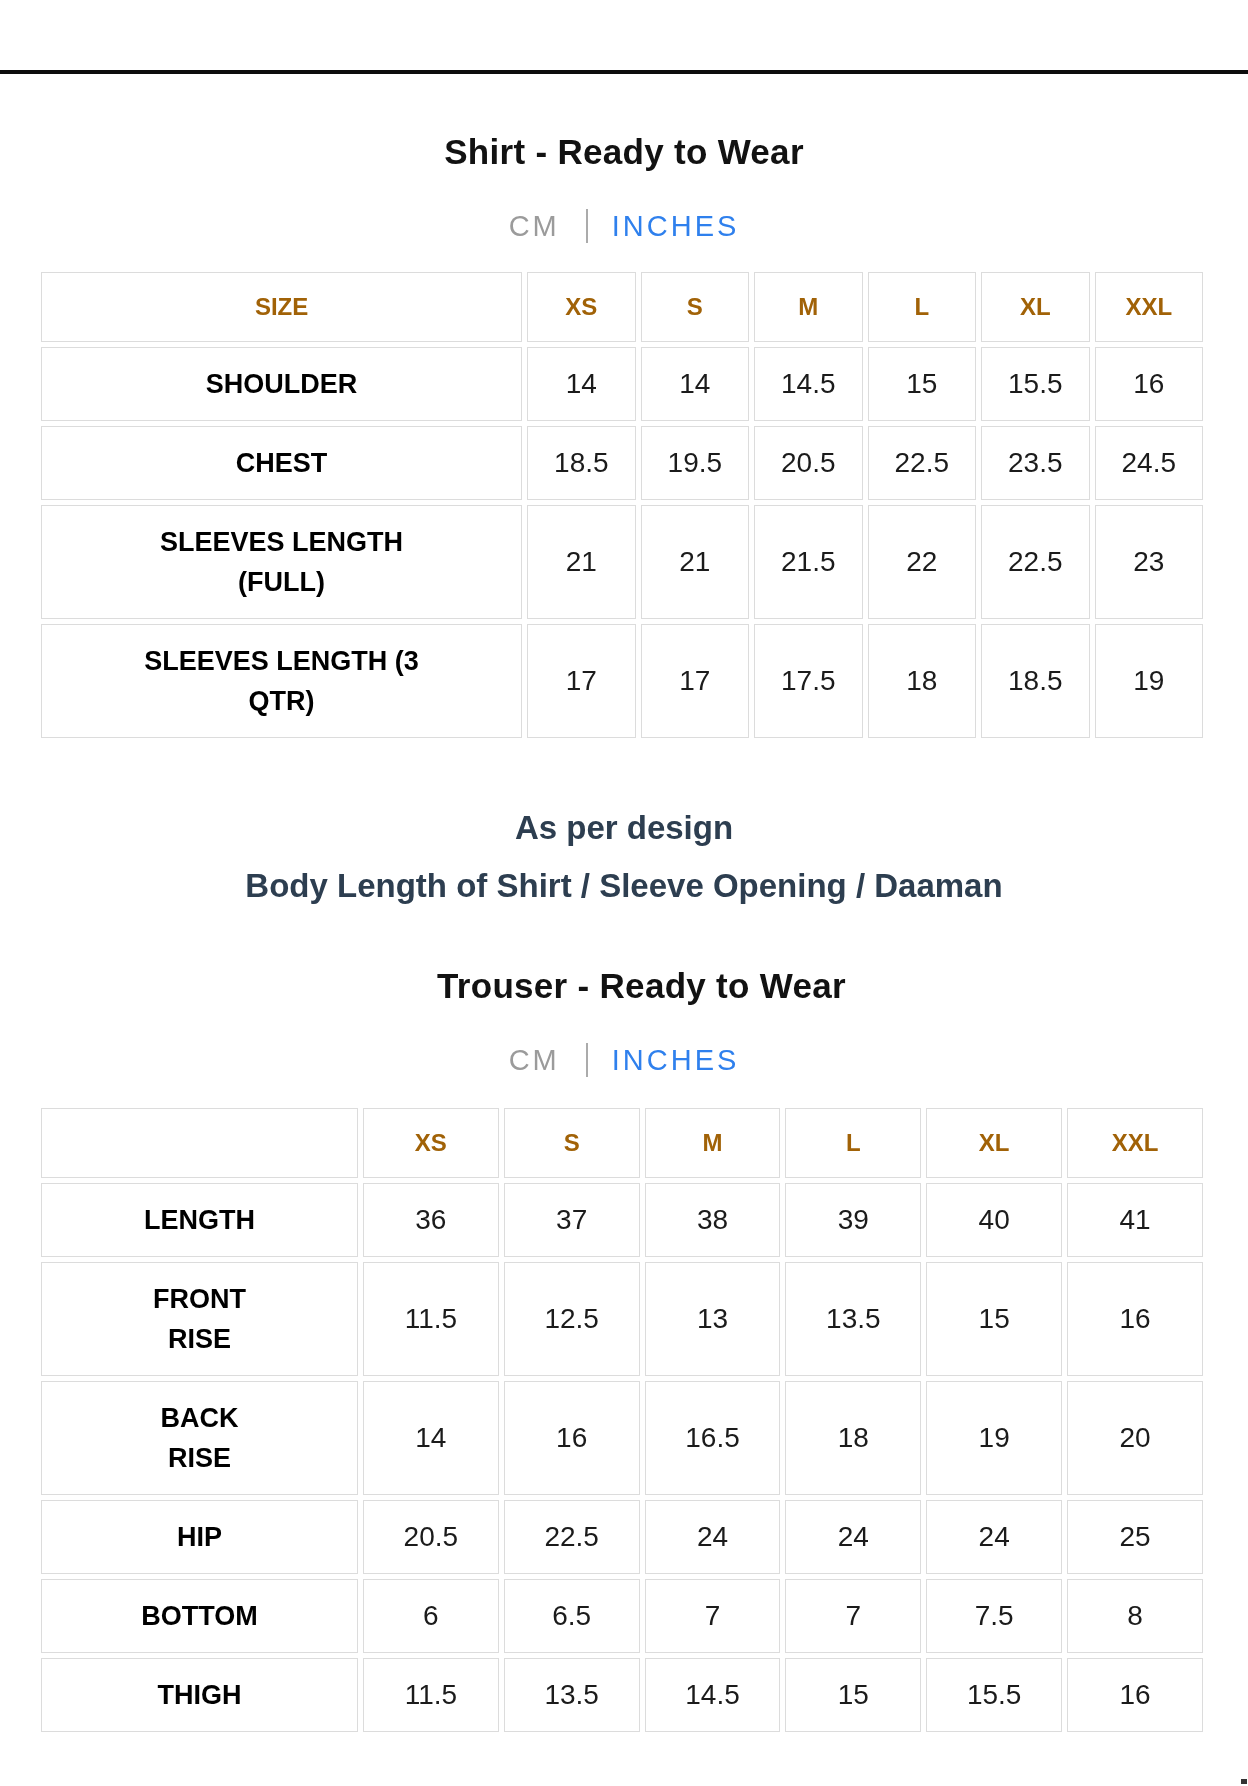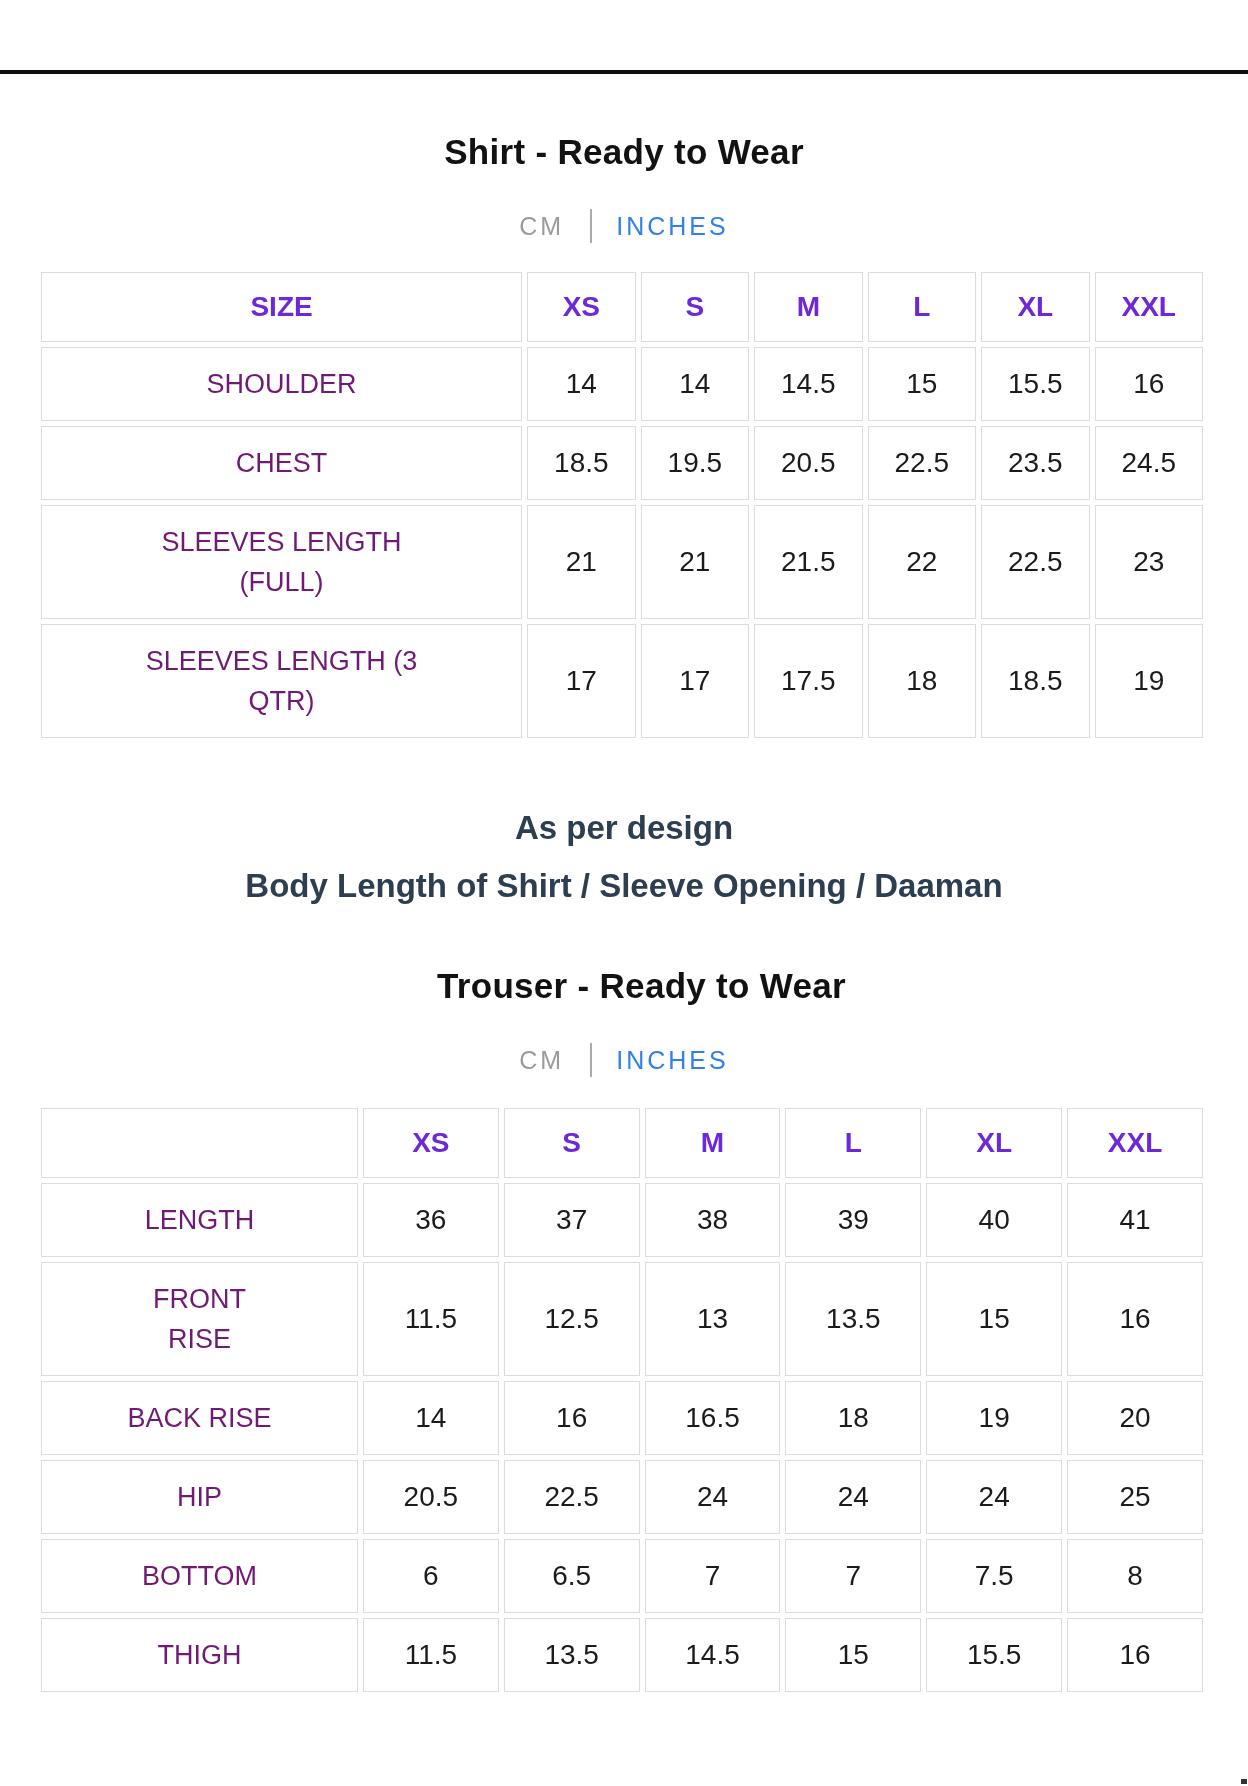--- a/index.html
+++ b/index.html
@@ -43,21 +43,21 @@
   }
   .section-title.shirt   { margin-top: 56px; text-align: center; }
   .section-title.trouser { margin-top: 49px; margin-left: 35px; }
 
   
   .unit-toggle {
     margin-top: 34px;
     text-align: center;
     line-height: 36px;
     height: 36px;
-    font-size: 25px;
+    font-size: 29px;
   }
   .unit-cm {
     color: #9b9b9b;
     letter-spacing: 3px;
     font-weight: 500;
     cursor: pointer;
   }
   .unit-sep {
     display: inline-block;
     width: 2px;
@@ -90,32 +90,32 @@
   table.size-table td {
     background: #ffffff;
     border: 1px solid #dcdcdc;
     text-align: center;
     vertical-align: middle;
     height: 68px;
     padding: 0;
     color: #1b1b1b;
   }
   table.size-table th {
-    font-size: 28px;
+    font-size: 24px;
     font-weight: 700;
-    color: #6d28d9;
+    color: #a16207;
   }
   table.size-table td.value-cell {
     font-size: 28px;
     font-weight: 400;
   }
   table.size-table td.label-cell {
     font-size: 27px;
-    font-weight: 400;
-    color: #701a75;
+    font-weight: 700;
+    color: #000000;
     white-space: pre-line;
     line-height: 40px;
     padding: 16px 85px;
     height: auto;
   }
   table.shirt   col.label-col { width: 42.5%; }
   table.trouser col.label-col { width: 28%; }
 
   
   .body-note {

